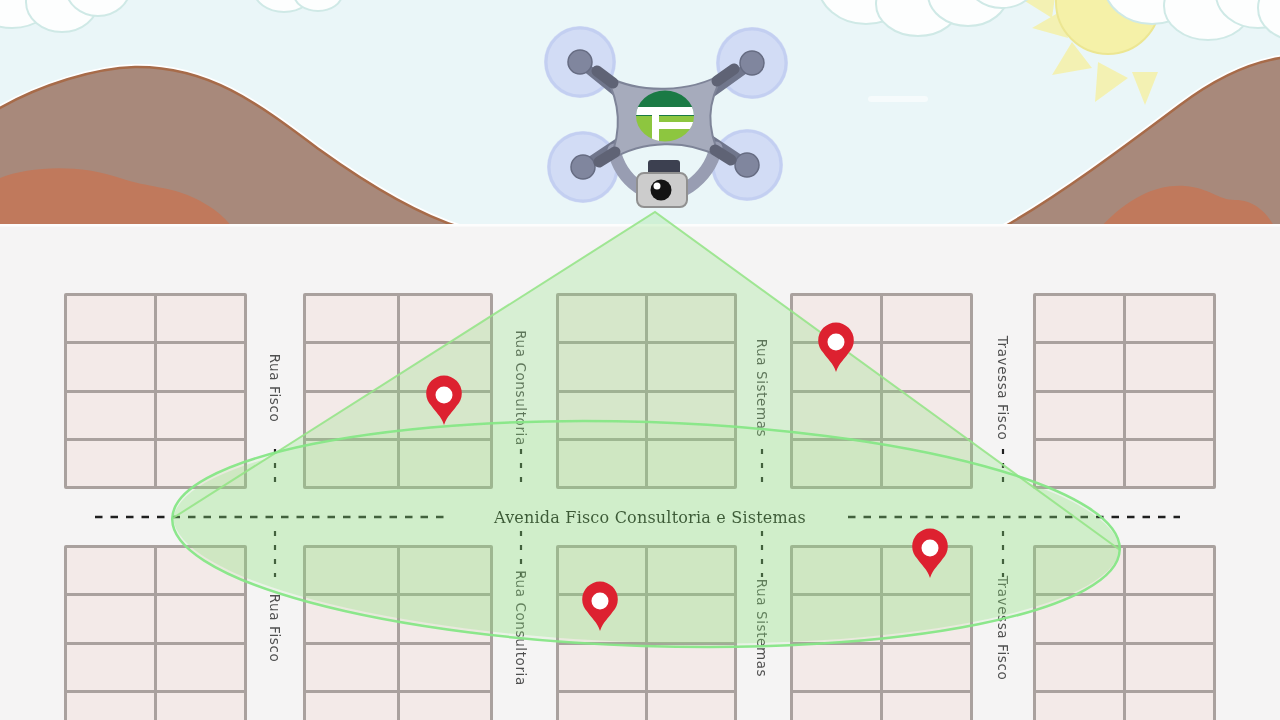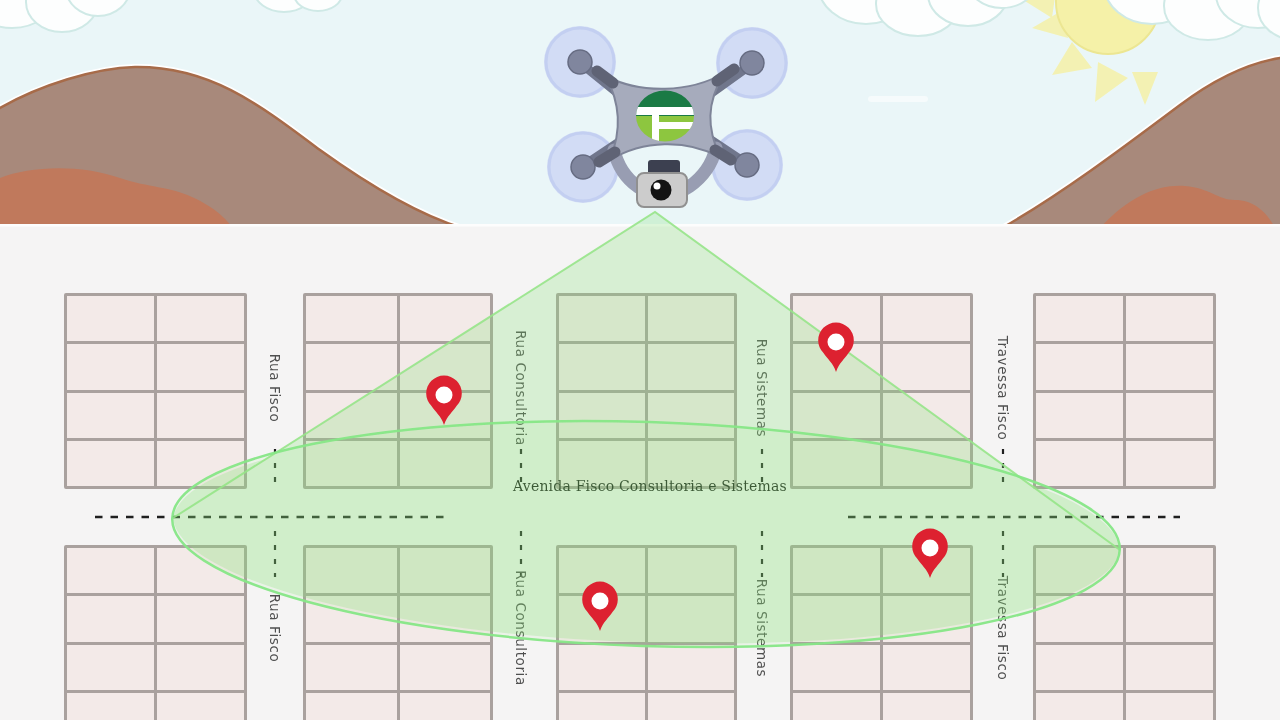--- a/index.html
+++ b/index.html
@@ -32,22 +32,22 @@
   
   .avenue-dash{stroke:var(--dash,#1f1f1f);stroke-width:2.4;stroke-dasharray:7.5 8;}
   .vdash{stroke:var(--dash,#1f1f1f);stroke-width:2.2;stroke-dasharray:5 9;}
   .vlabel{
     position:absolute;writing-mode:vertical-rl;transform:translate(-50%,-50%);
     font-size:13.5px;letter-spacing:.6px;color:var(--street-text,#4f4f4f);white-space:nowrap;
   }
   .lt{top:388px;}
   .lb{top:628px;}
   .avenue-label{
-    position:absolute;left:650px;top:486px;transform:translate(-50%,-50%);
-    font-family:"DejaVu Serif", serif;font-size:14px;letter-spacing:.2px;
+    position:absolute;left:650px;top:517px;transform:translate(-50%,-50%);
+    font-family:"DejaVu Serif", serif;font-size:16px;letter-spacing:.2px;
     color:var(--avenue-text,#151515);white-space:nowrap;
   }
   
   .scan-fill{fill:rgba(136,224,122,0.27);}
   .scan-ellipse-extra{fill:rgba(136,224,122,0.10);stroke:var(--scan-stroke,#87e787);stroke-width:2.5;opacity:.95;}
   .cone-edge{fill:none;stroke:rgba(151,228,138,0.9);stroke-width:2;}
   
   .rotor{fill:var(--rotor,#ccd6f4);opacity:.8;}
   .rotor-rim{fill:none;stroke:#b9c6ee;stroke-width:3;opacity:.6;}
   .hub{fill:#80869e;stroke:#666c82;stroke-width:1.5;}

